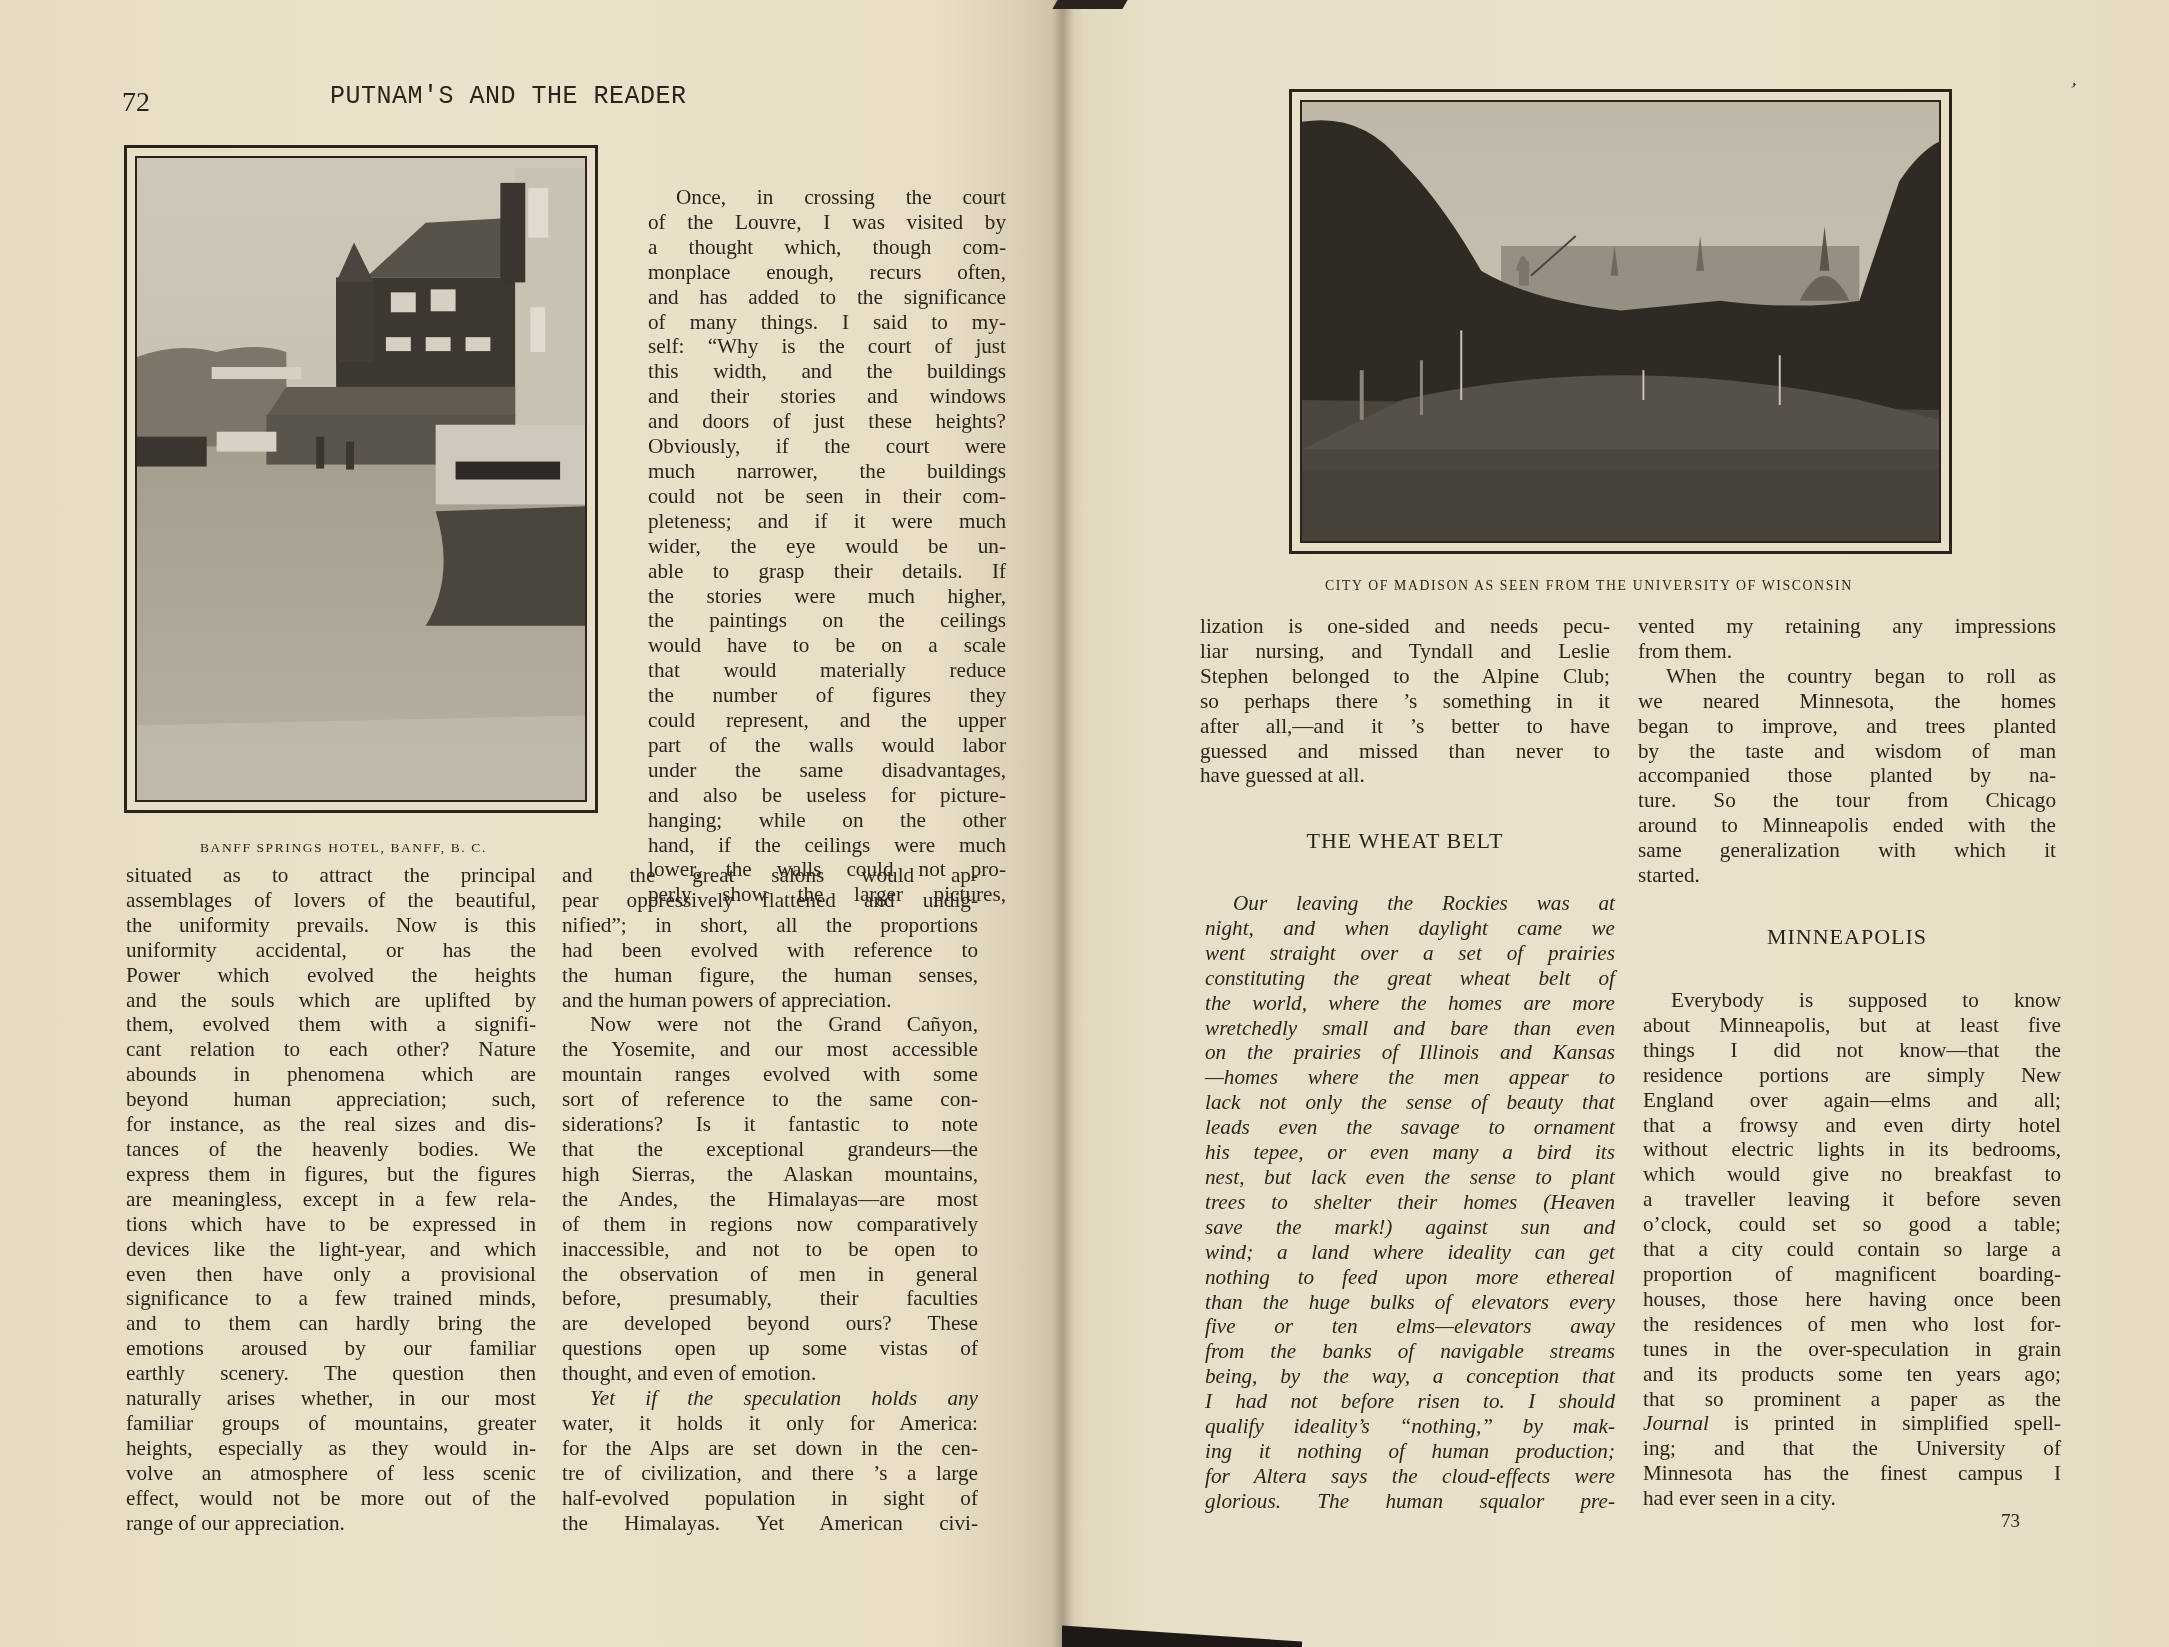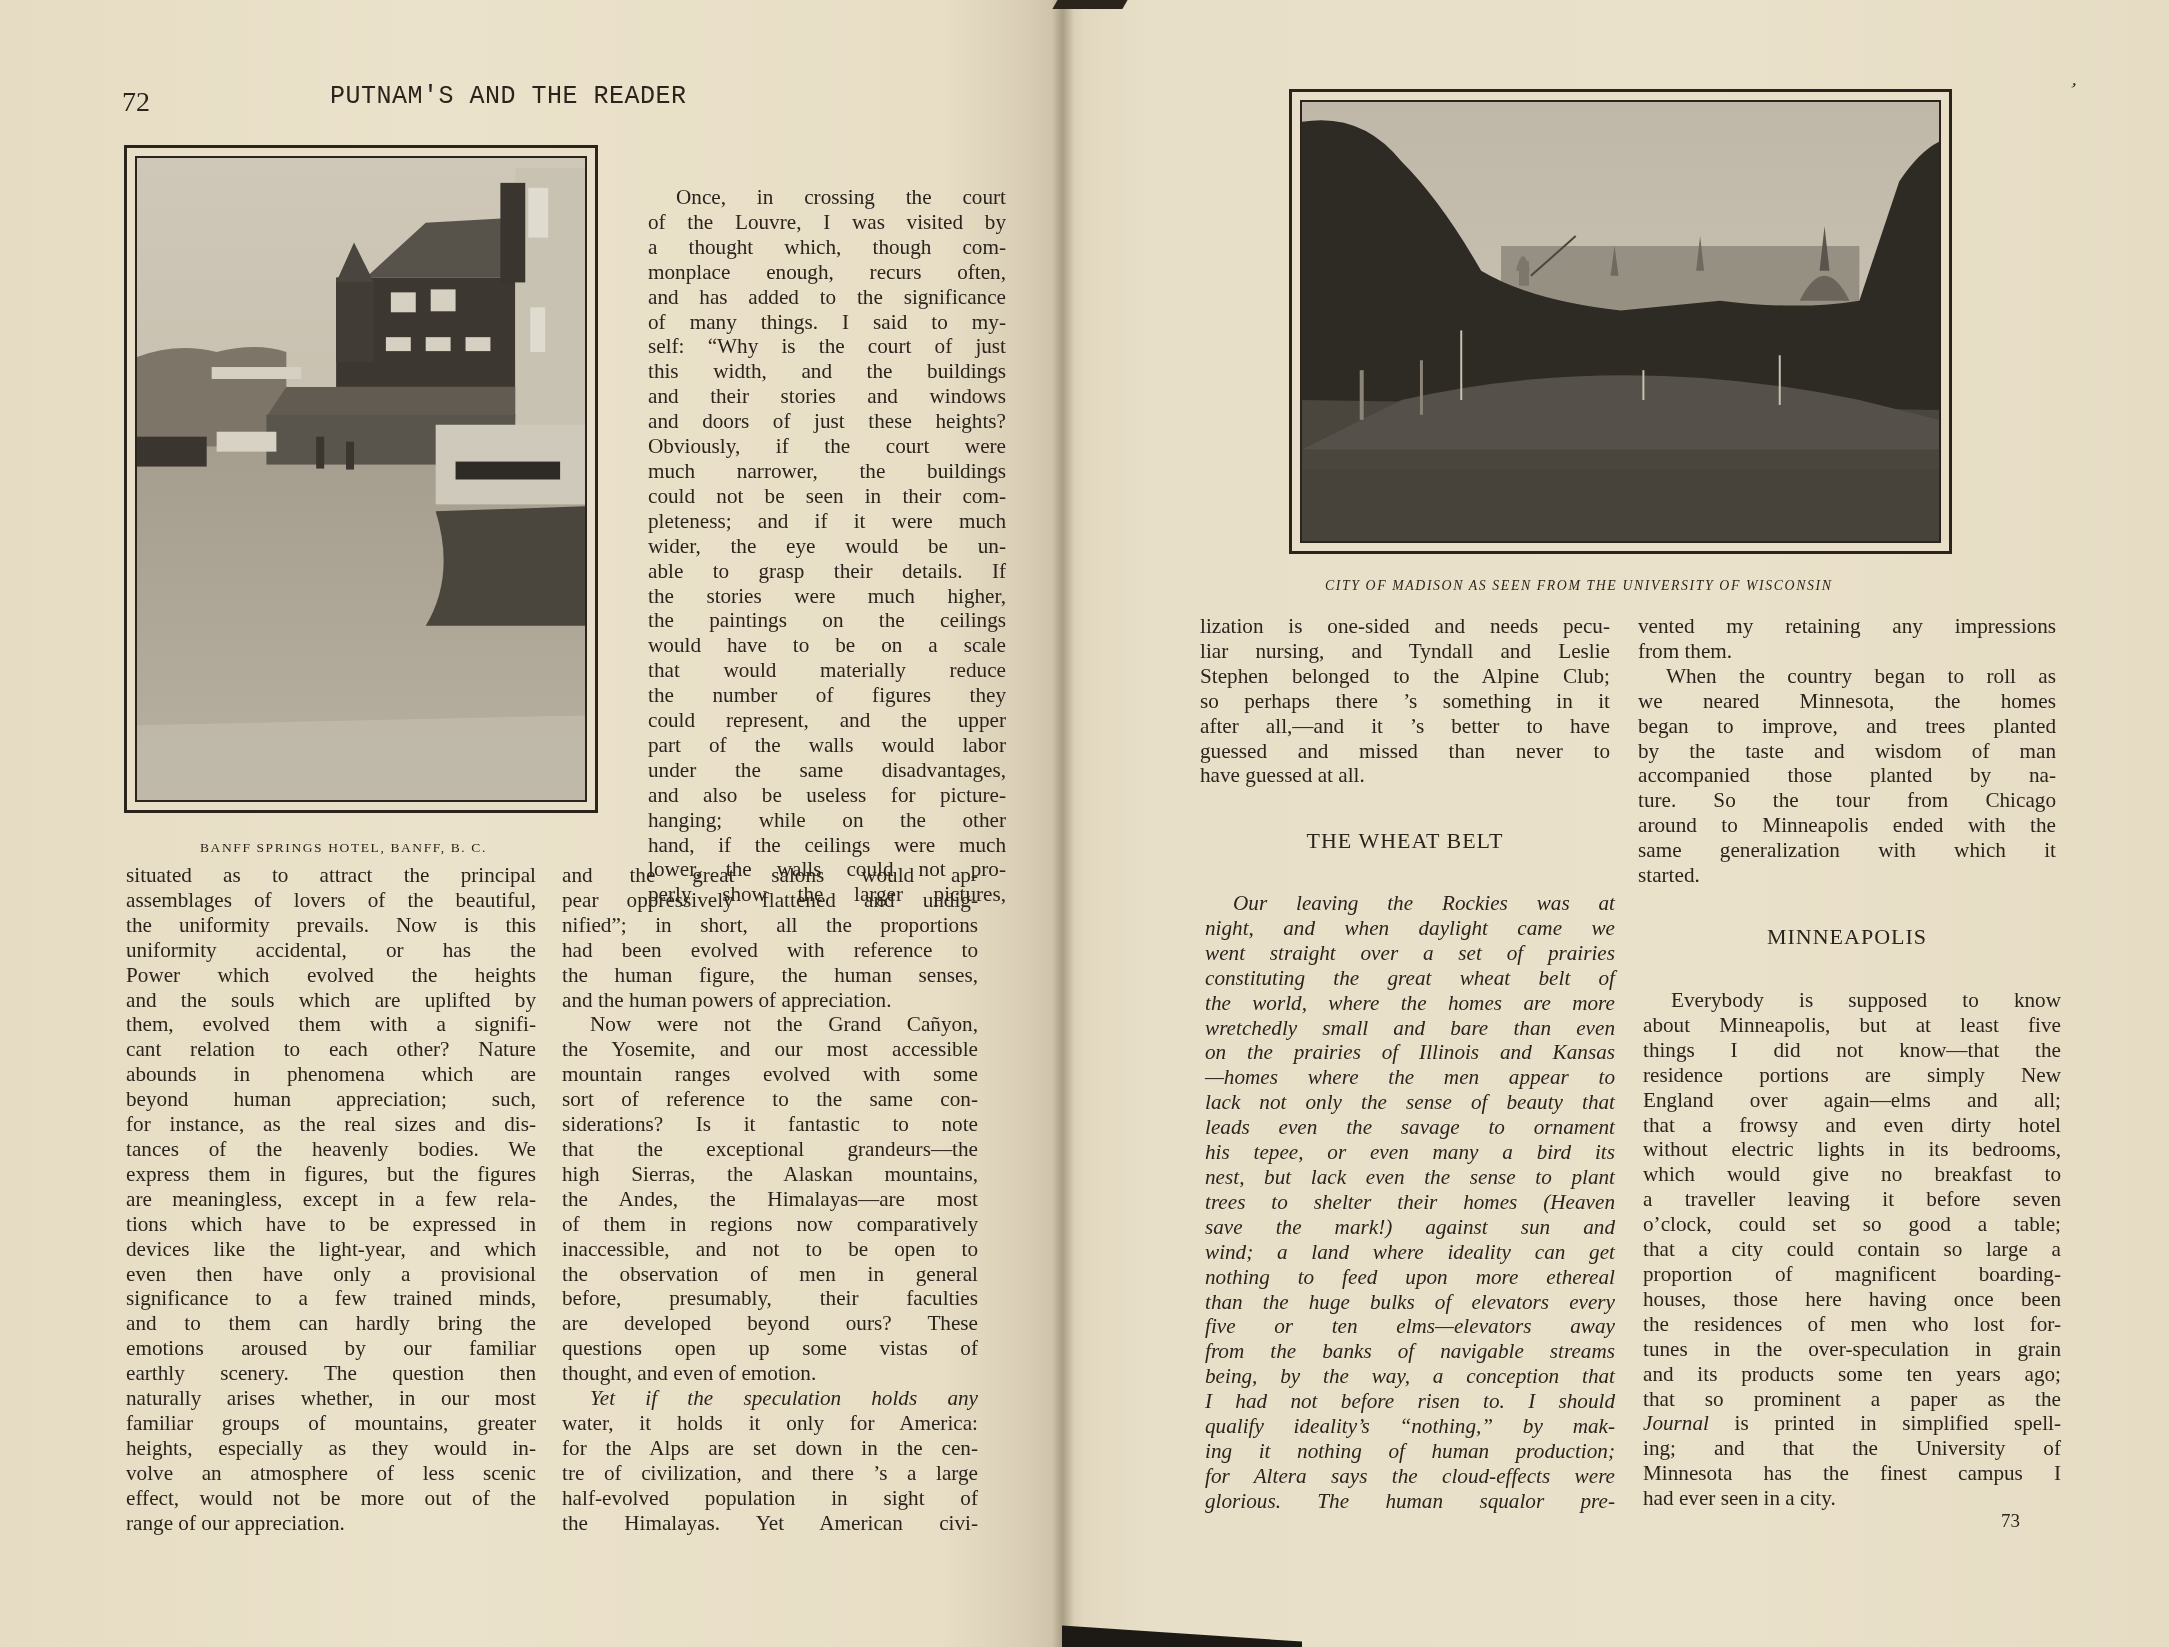--- a/index.html
+++ b/index.html
@@ -237,21 +237,21 @@
       <rect x="0" y="370" width="640" height="72" fill="#47433b"></rect>
       <line x1="160" y1="230" x2="160" y2="300" stroke="#c9c2b2" stroke-width="2"></line>
       <line x1="343" y1="270" x2="343" y2="300" stroke="#c9c2b2" stroke-width="2"></line>
       <line x1="480" y1="255" x2="480" y2="305" stroke="#c9c2b2" stroke-width="2"></line>
       <line x1="60" y1="270" x2="60" y2="320" stroke="#8a8478" stroke-width="4"></line>
       <line x1="120" y1="260" x2="120" y2="315" stroke="#8a8478" stroke-width="3"></line>
       <line x1="230" y1="175" x2="275" y2="135" stroke="#4a463e" stroke-width="2"></line>
     </svg>
   </div>
 </div>
-<div class="caption" style="left:1325px; top:578px; font-size:13.8px;font-style:italic;">CITY OF MADISON AS SEEN FROM THE UNIVERSITY OF WISCONSIN</div>
+<div class="caption" style="left:1325px; top:578px; font-size:13.8px;">CITY OF MADISON AS SEEN FROM THE UNIVERSITY OF WISCONSIN</div>
 
 <div class="col" id="rp-col-l-top" style="left:1200px; top:614px; width:410px;">
     <span class="line">lization is one-sided and needs pecu-</span>
     <span class="line">liar nursing, and Tyndall and Leslie</span>
     <span class="line">Stephen belonged to the Alpine Club;</span>
     <span class="line">so perhaps there ’s something in it</span>
     <span class="line">after all,—and it ’s better to have</span>
     <span class="line">guessed and missed than never to</span>
     <span class="line last">have guessed at all.</span>
   </div>

